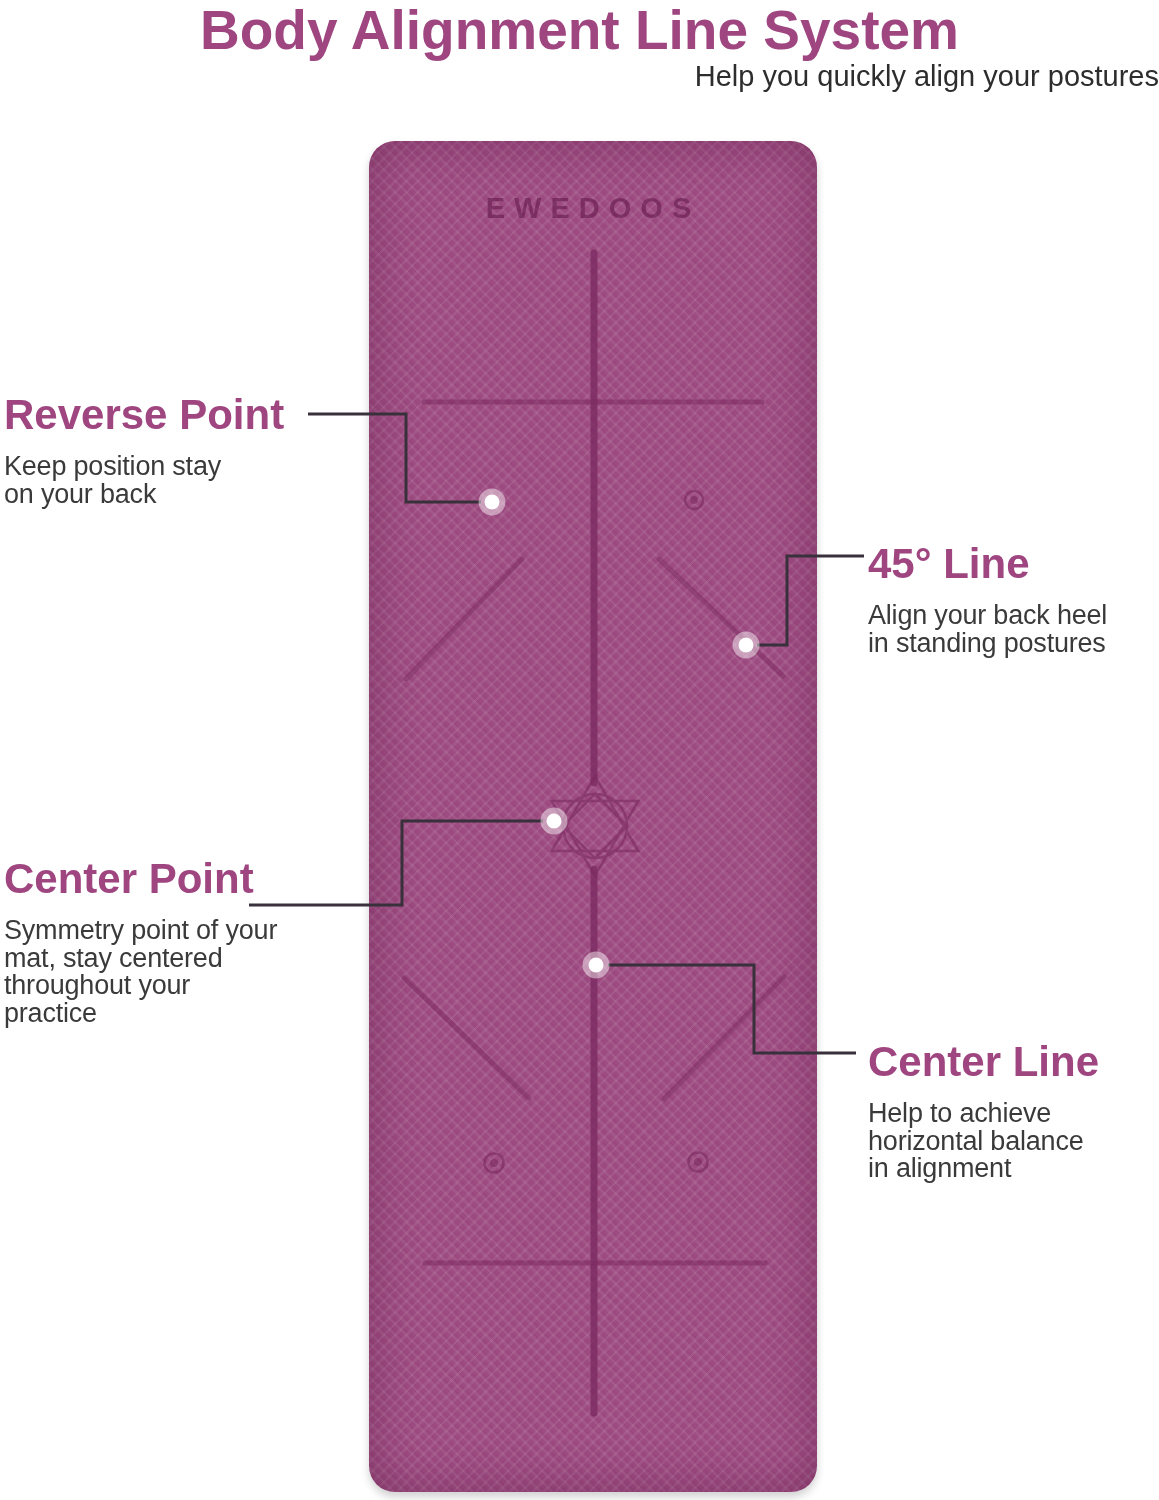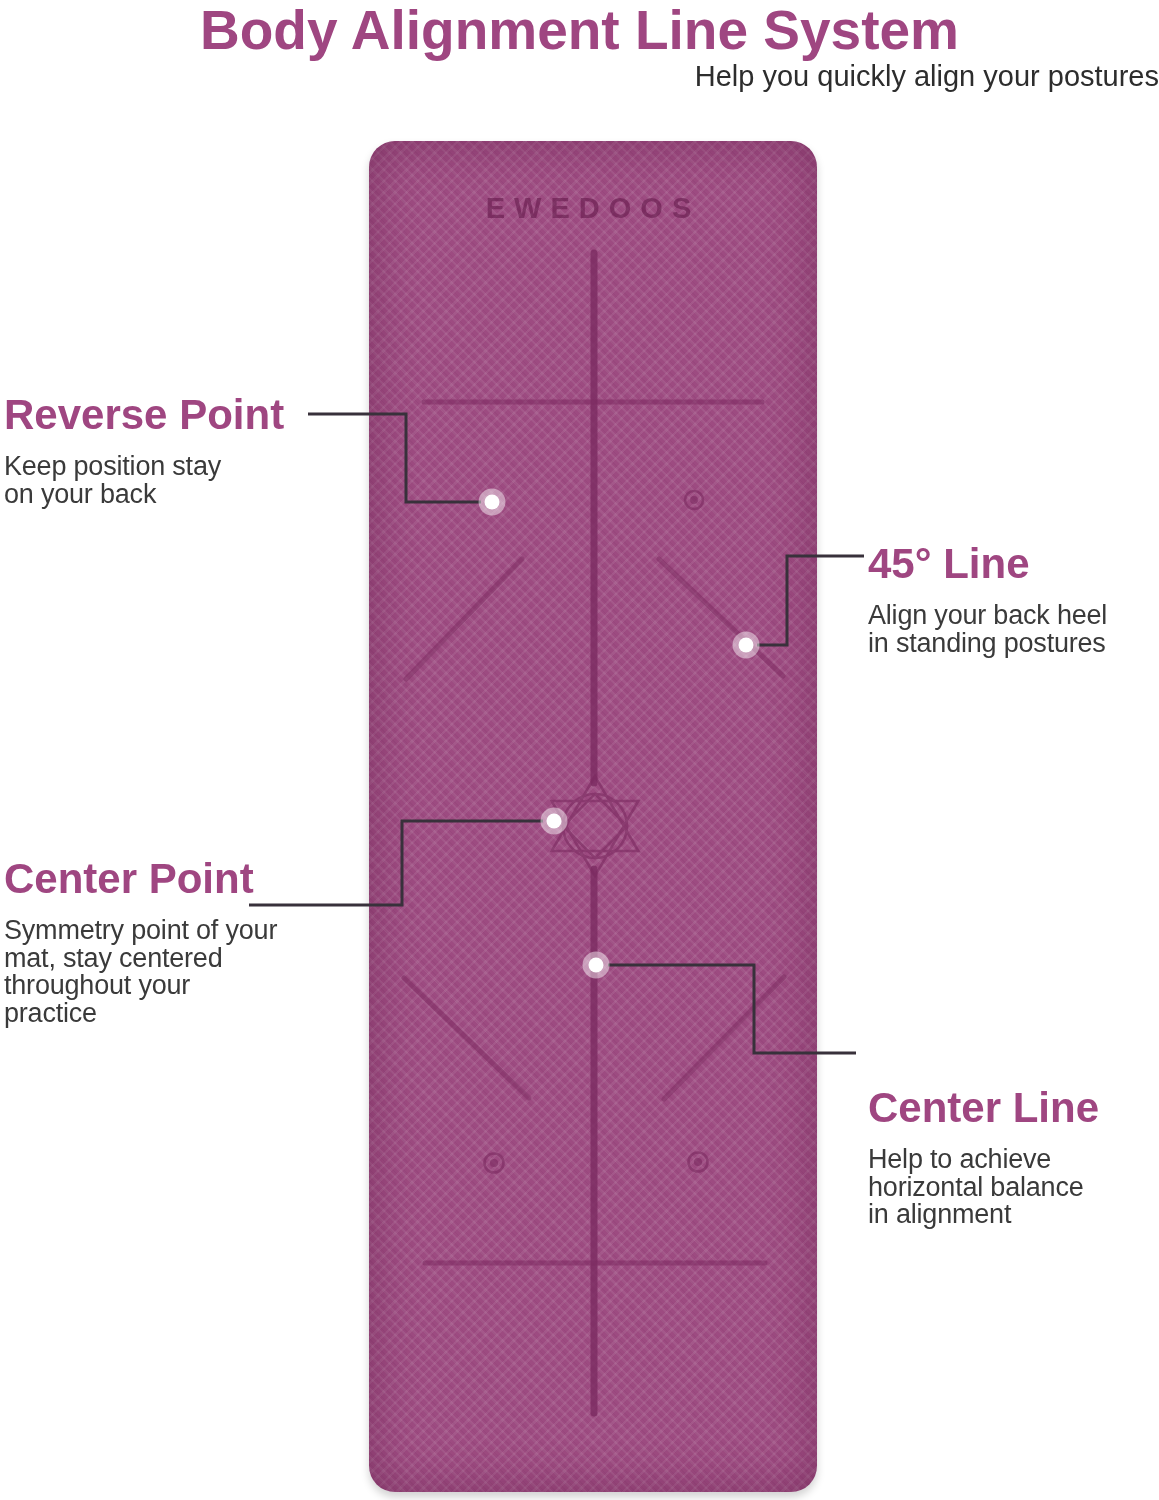--- a/index.html
+++ b/index.html
@@ -40,21 +40,21 @@
     font-size:42px;font-weight:bold;color:#9f4681;line-height:46px;
     margin:0 0 15px 0;white-space:nowrap;
   }
   .callout .co-line{
     font-size:27px;color:#3a3a3a;line-height:27.5px;white-space:nowrap;
     letter-spacing:-0.2px;
   }
   .co-reverse-point{left:4px;top:392px;}
   .co-45-line{left:868px;top:541px;}
   .co-center-point{left:4px;top:856px;}
-  .co-center-line{left:868px;top:1039px;margin-top:46px;}
+  .co-center-line{left:868px;top:1039px;}
 </style>
 </head>
 <body>
 
 <div class="page-title">Body Alignment Line System</div>
 <div class="page-subtitle">Help you quickly align your postures</div>
 
 <div class="mat">
   <div class="mat-brand">EWEDOOS</div>
 </div>

